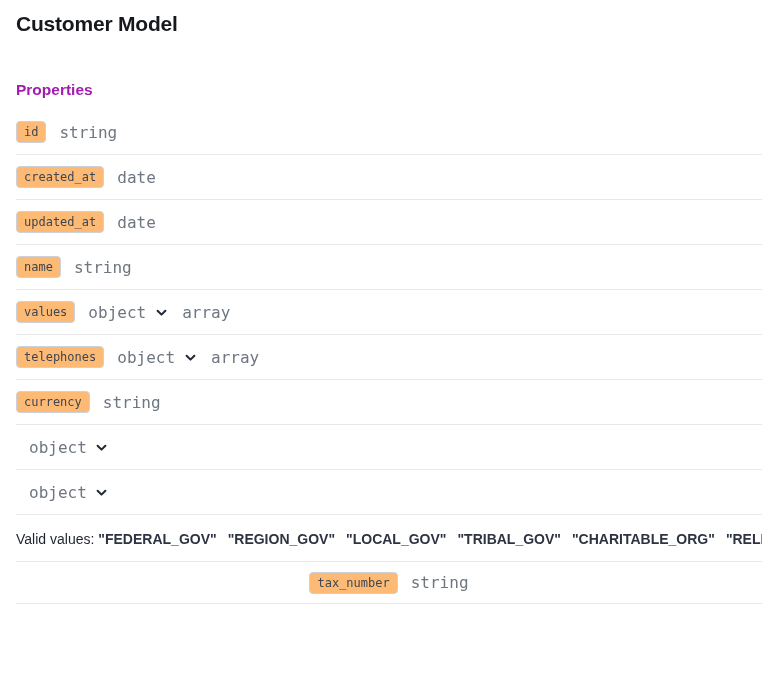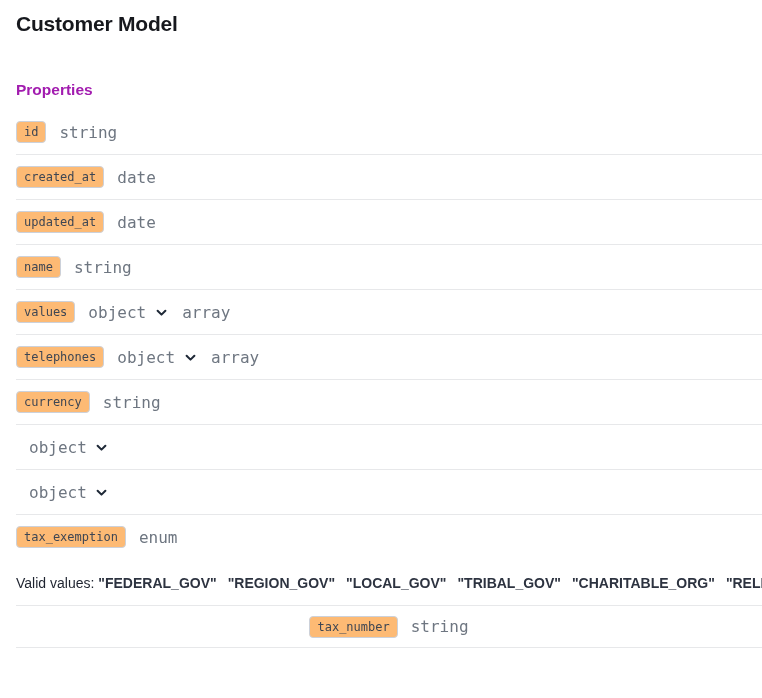--- a/index.html
+++ b/index.html
@@ -168,24 +168,20 @@
         <div class="prop-line">
           <span class="prop-type">object</span>
           <button class="chevron-btn">
             <svg width="13" height="13" viewBox="0 0 16 16" aria-hidden="true">
               <path d="M3.2 5.8 L8 10.6 L12.8 5.8" fill="none" stroke="#1f2937" stroke-width="2.5" stroke-linecap="round" stroke-linejoin="round"></path>
             </svg>
           </button>
         </div>
       </div>
       <div class="prop-row">
-        <div class="prop-line">
-          <span class="prop-badge">tax_exemption</span>
-          <span class="prop-type">enum</span>
-        </div>
         <div class="valid-values"><span class="vv-label">Valid values:</span><span class="vv-token">"FEDERAL_GOV"</span><span class="vv-token">"REGION_GOV"</span><span class="vv-token">"LOCAL_GOV"</span><span class="vv-token">"TRIBAL_GOV"</span><span class="vv-token">"CHARITABLE_ORG"</span><span class="vv-token">"RELIGIOUS_ORG"</span></div>
       </div>
       <div class="prop-row">
         <div class="prop-line">
           <span class="prop-badge">tax_number</span>
           <span class="prop-type">string</span>
         </div>
       </div>
     </section>
 </main>

